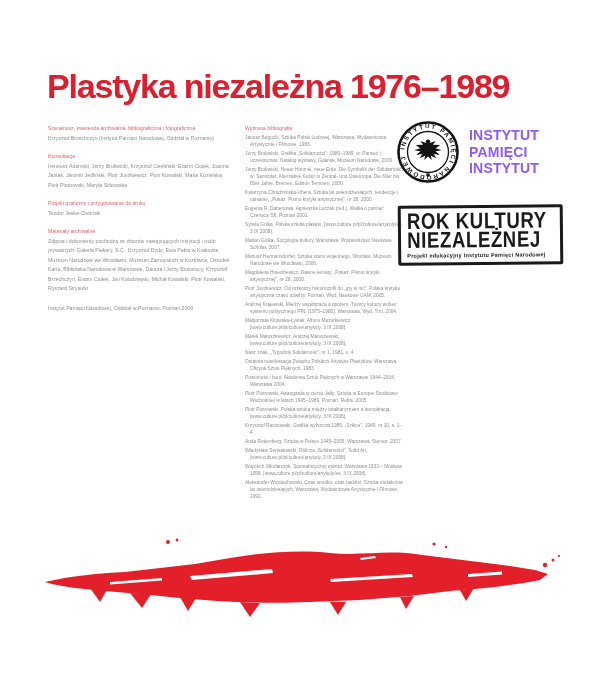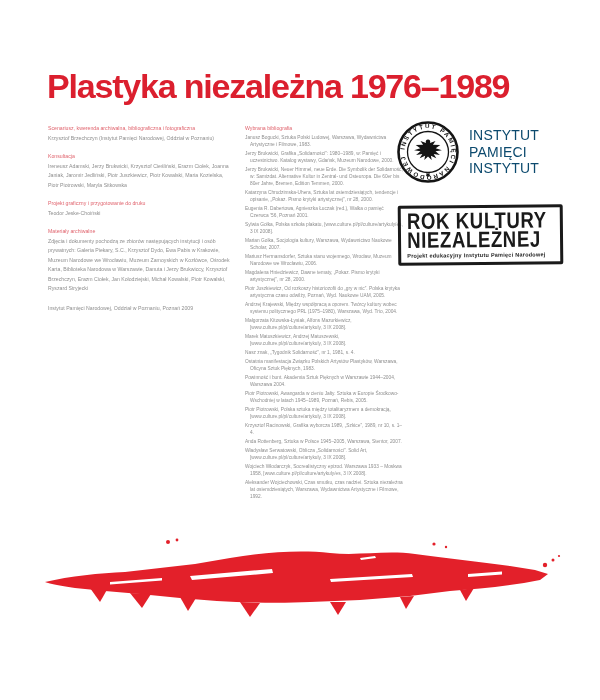--- a/index.html
+++ b/index.html
@@ -26,21 +26,21 @@
   .bib-heading { color:#e0646e; font-size:5.2px; line-height:9px; margin-bottom:1px; }
   .bib-entry {
     color:#8e8e8e; font-size:4.8px; line-height:7px; margin-bottom:2px;
     padding-left:5px; text-indent:-5px;
   }
 
   .logos { position:absolute; left:396px; top:120px; width:168px; }
   .ipn-block { display:flex; align-items:center; gap:9px; }
   .ipn-seal { flex:0 0 auto; }
   .ipn-name {
-    font-weight:normal; color:#0c4a6e; font-size:14px; line-height:16.5px;
+    font-weight:bold; color:#8b5cf6; font-size:14px; line-height:16.5px;
     letter-spacing:0.2px;
   }
   .stamp {
     margin-top:21px; margin-left:2px; width:148px;
     border:3px solid #1a1a1a; border-radius:2px;
     padding:3px 5px 3px 6px; transform:rotate(-0.6deg);
   }
   .stamp-line {
     font-weight:bold; color:#1a1a1a; font-size:19px; line-height:19px;
     letter-spacing:0.6px; white-space:nowrap;

